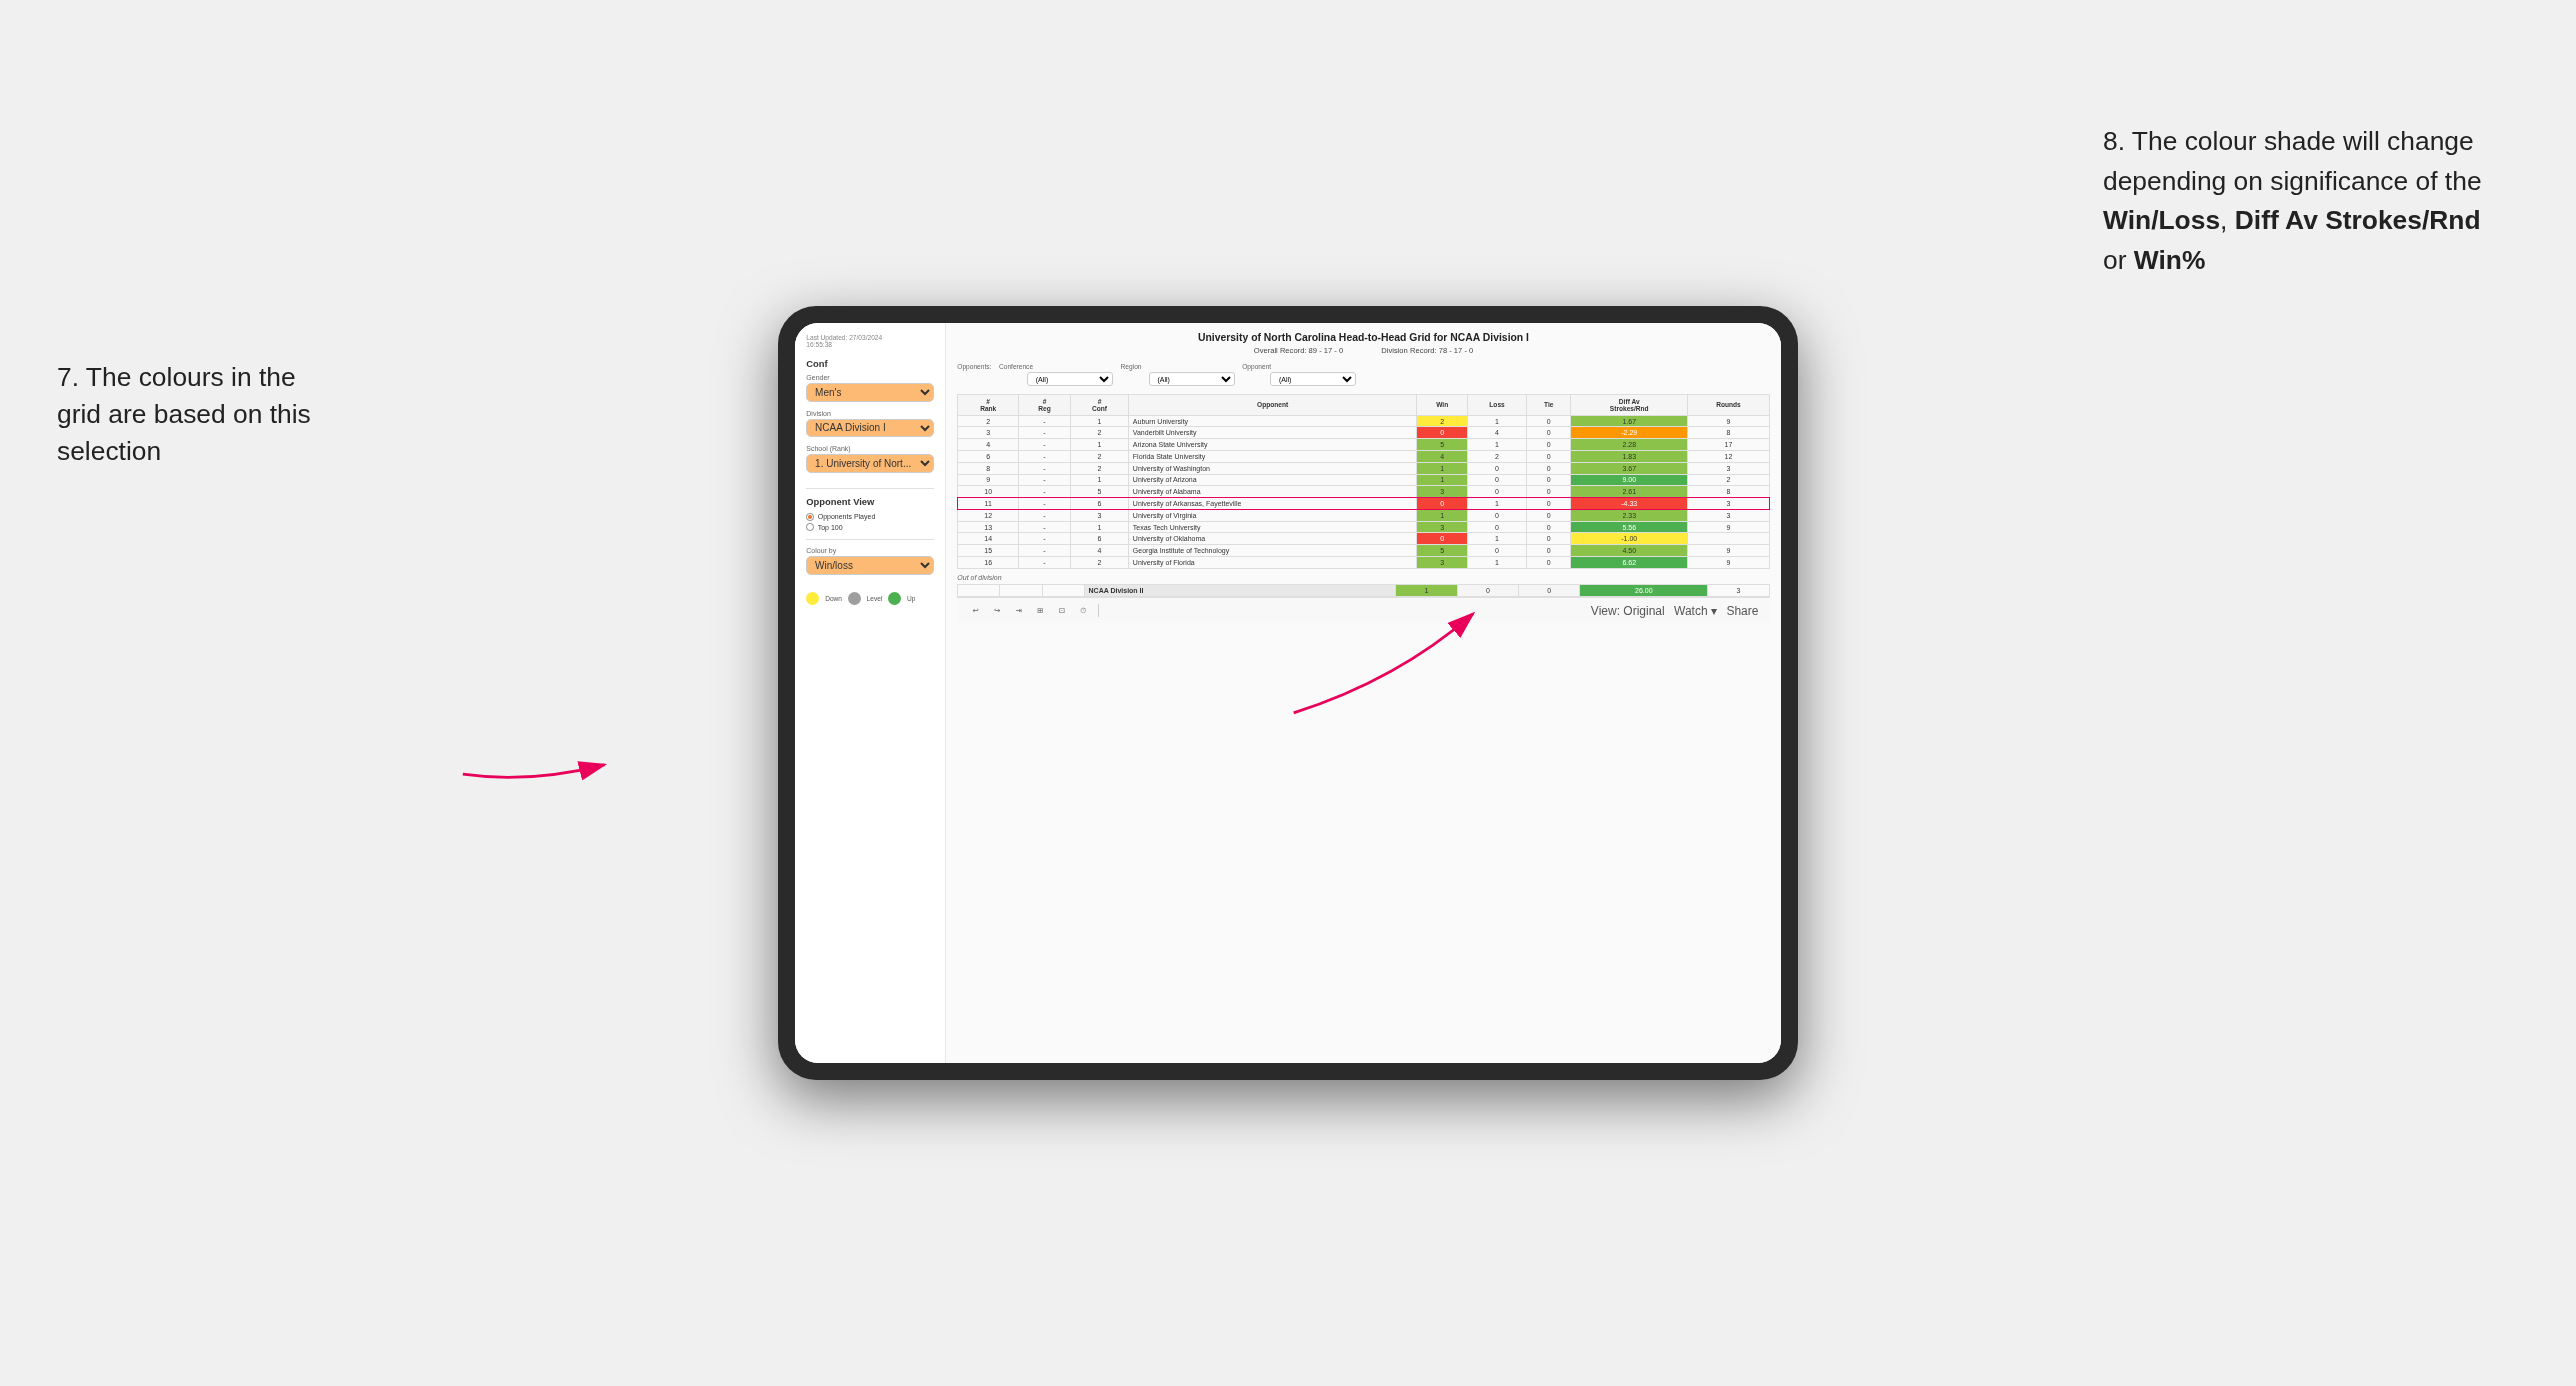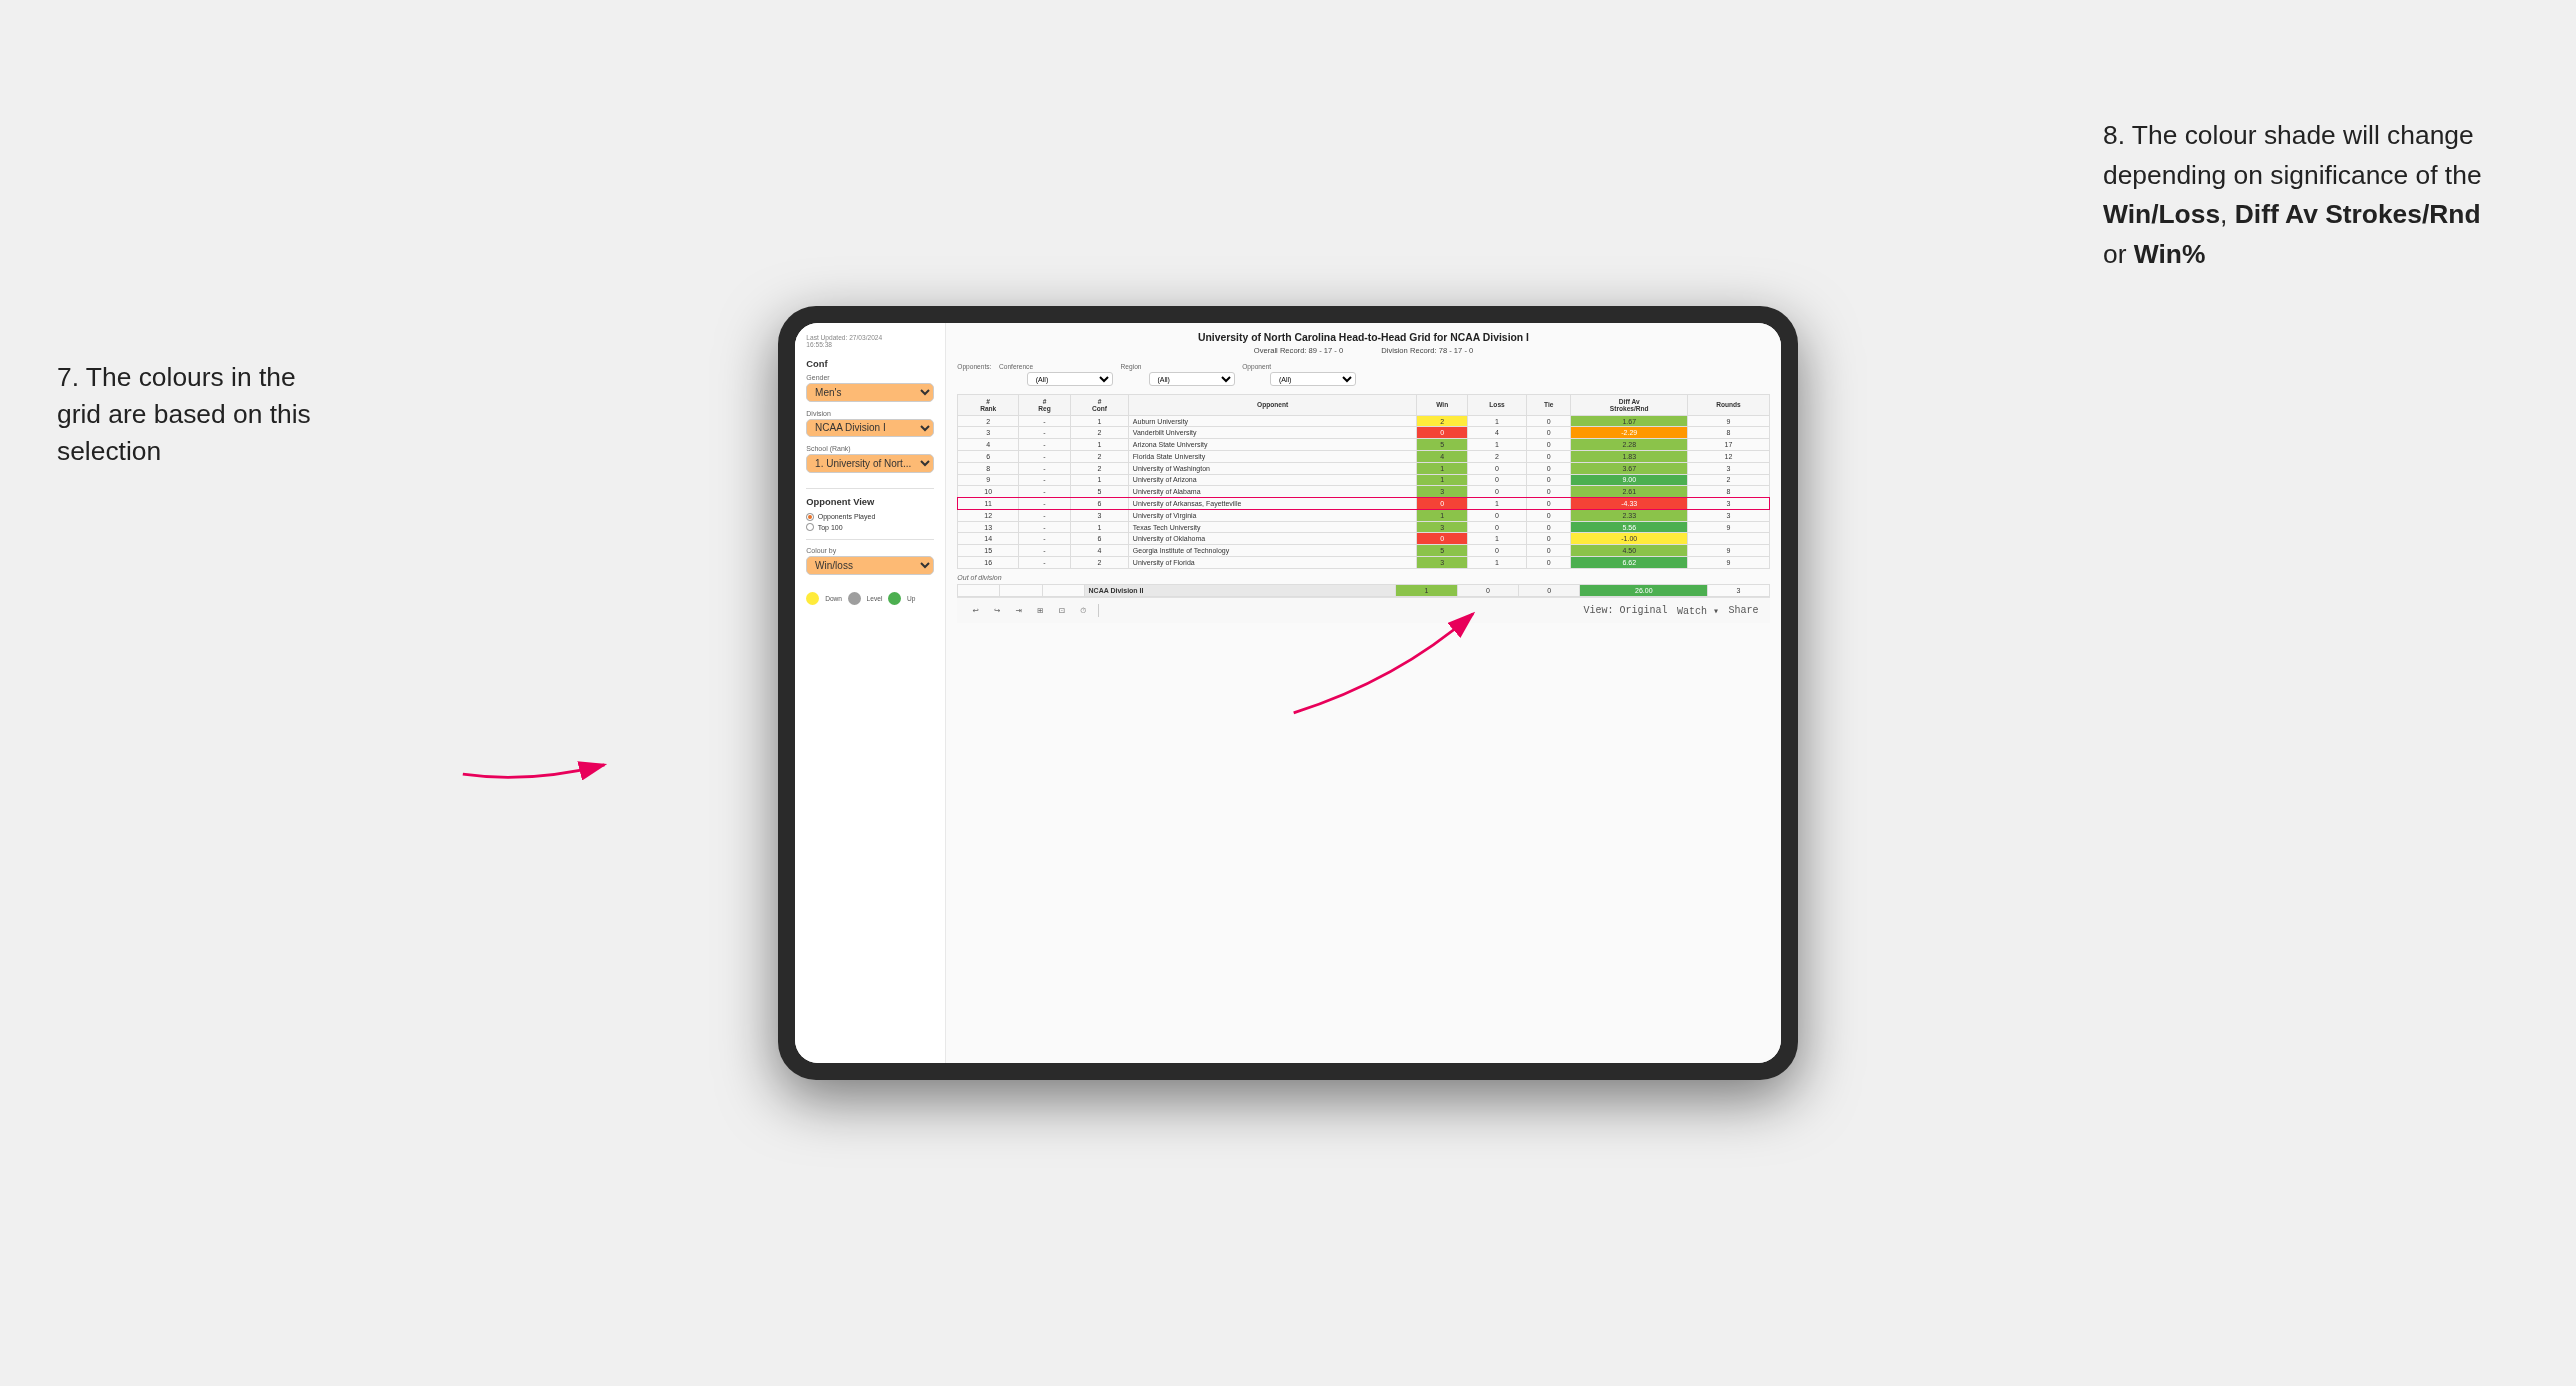--- a/index.html
+++ b/index.html
@@ -22,21 +22,21 @@
       width: 264px;
       font-size: 26.4px;
       font-weight: 400;
       color: #222;
       line-height: 1.4;
     }
 
     .annotation-right {
       position: absolute;
       right: 76px;
-      top: 116px;
+      top: 122px;
       width: 397px;
       font-size: 26.4px;
       font-weight: 400;
       color: #222;
       line-height: 1.5;
     }
     .annotation-right strong {
       font-weight: 700;
     }
 
@@ -355,27 +355,26 @@
       color: #666;
       cursor: pointer;
       padding: 1.9px 3.8px;
     }
     .toolbar-separator {
       width: 0.9px;
       height: 13.2px;
       background: #ccc;
     }
     .toolbar-view {
-      font-size: 10px;
+      font-size: 12px;
       color: #555;
       margin-left: auto;
       display: flex;
       align-items: center;
       gap: 9.4px;
-      font-family: Liberation Mono, monospace;
     }
   </style>
 </head>
 <body>
 
 <div class="tablet-frame">
   <div class="tablet-screen">
 
 
 

